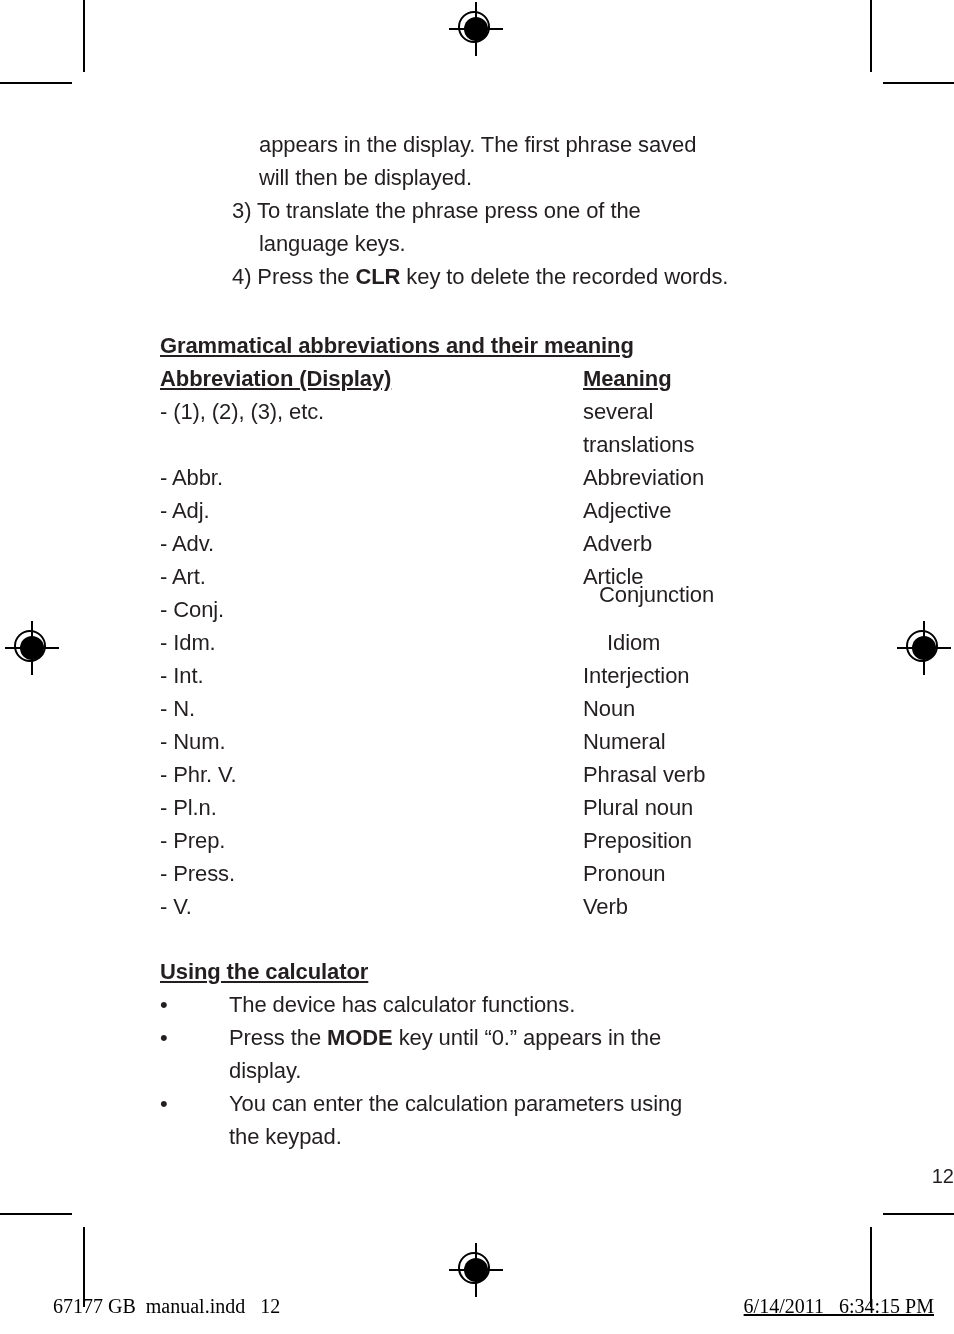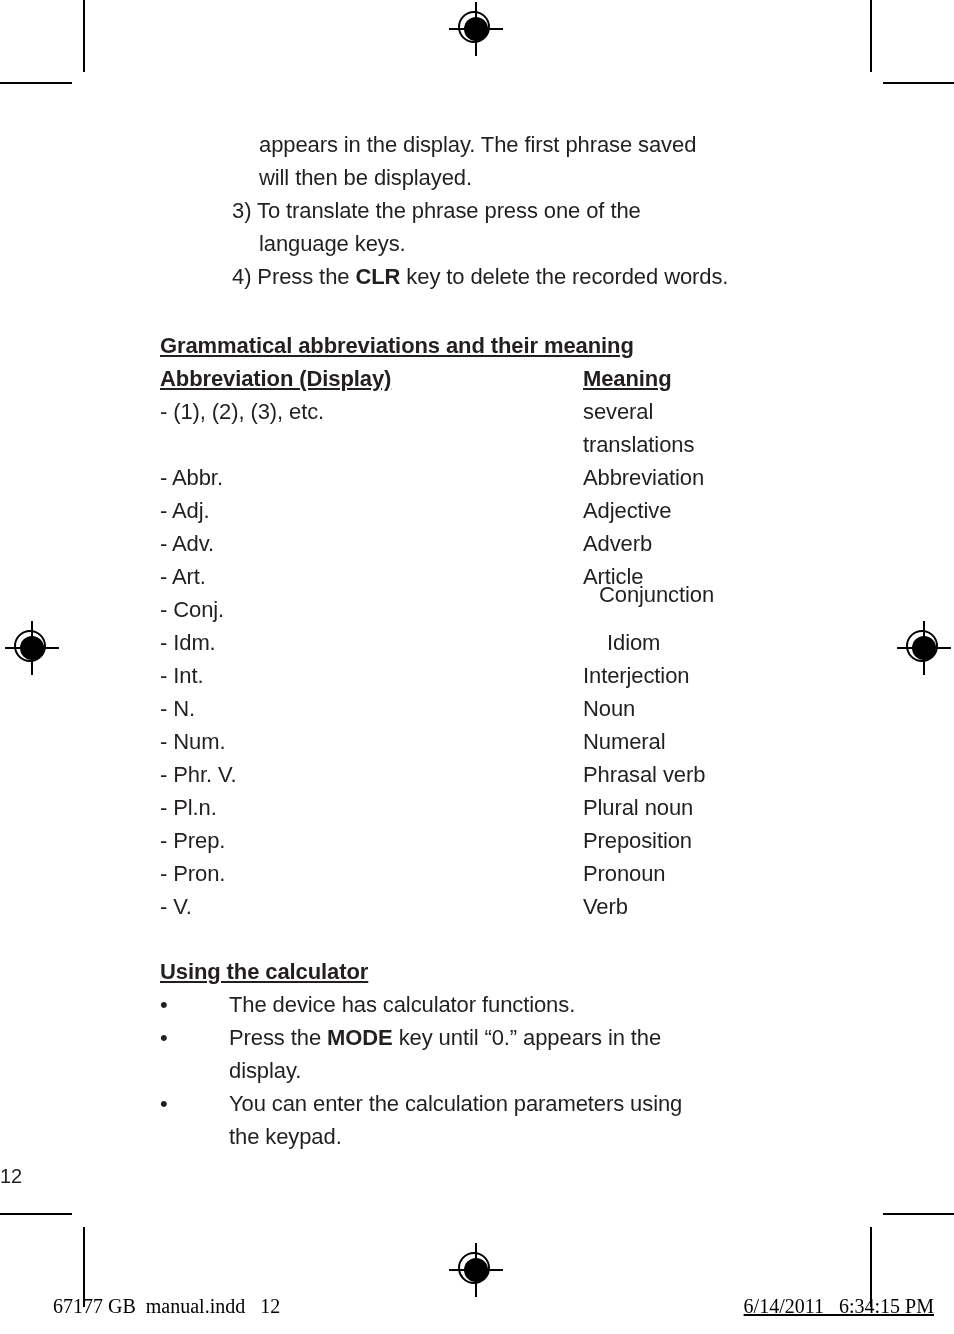--- a/index.html
+++ b/index.html
@@ -92,21 +92,21 @@
     text-decoration: underline;
     text-underline-offset: 2px;
   }
 
   
   .folio {
     position: absolute;
     left: 0;
     top: 1165px;
     width: 954px;
-    text-align: left;
+    text-align: right;
     font-size: 20px;
   }
 
   
   .imp {
     position: absolute;
     top: 1295px;
     font-family: "Liberation Serif", "DejaVu Serif", serif;
     font-size: 20px;
     color: #000;
@@ -201,21 +201,21 @@
 
     <div class="line" style="left:160px; top:758px;">- Phr. V.</div>
     <div class="line" style="left:583px; top:758px;">Phrasal verb</div>
 
     <div class="line" style="left:160px; top:791px;">- Pl.n.</div>
     <div class="line" style="left:583px; top:791px;">Plural noun</div>
 
     <div class="line" style="left:160px; top:824px;">- Prep.</div>
     <div class="line" style="left:583px; top:824px;">Preposition</div>
 
-    <div class="line" style="left:160px; top:857px;">- Pron.</div>
+    <div class="line" style="left:160px; top:857px;">- Press.</div>
     <div class="line" style="left:583px; top:857px;">Pronoun</div>
 
     <div class="line" style="left:160px; top:890px;">- V.</div>
     <div class="line" style="left:583px; top:890px;">Verb</div>
 
     <div class="line u-head" style="left:160px; top:955px;">Using the calculator</div>
 
     <div class="line" style="left:160px; top:988px;">•</div>
     <div class="line" style="left:229px; top:988px;">The device has calculator functions.</div>
 

